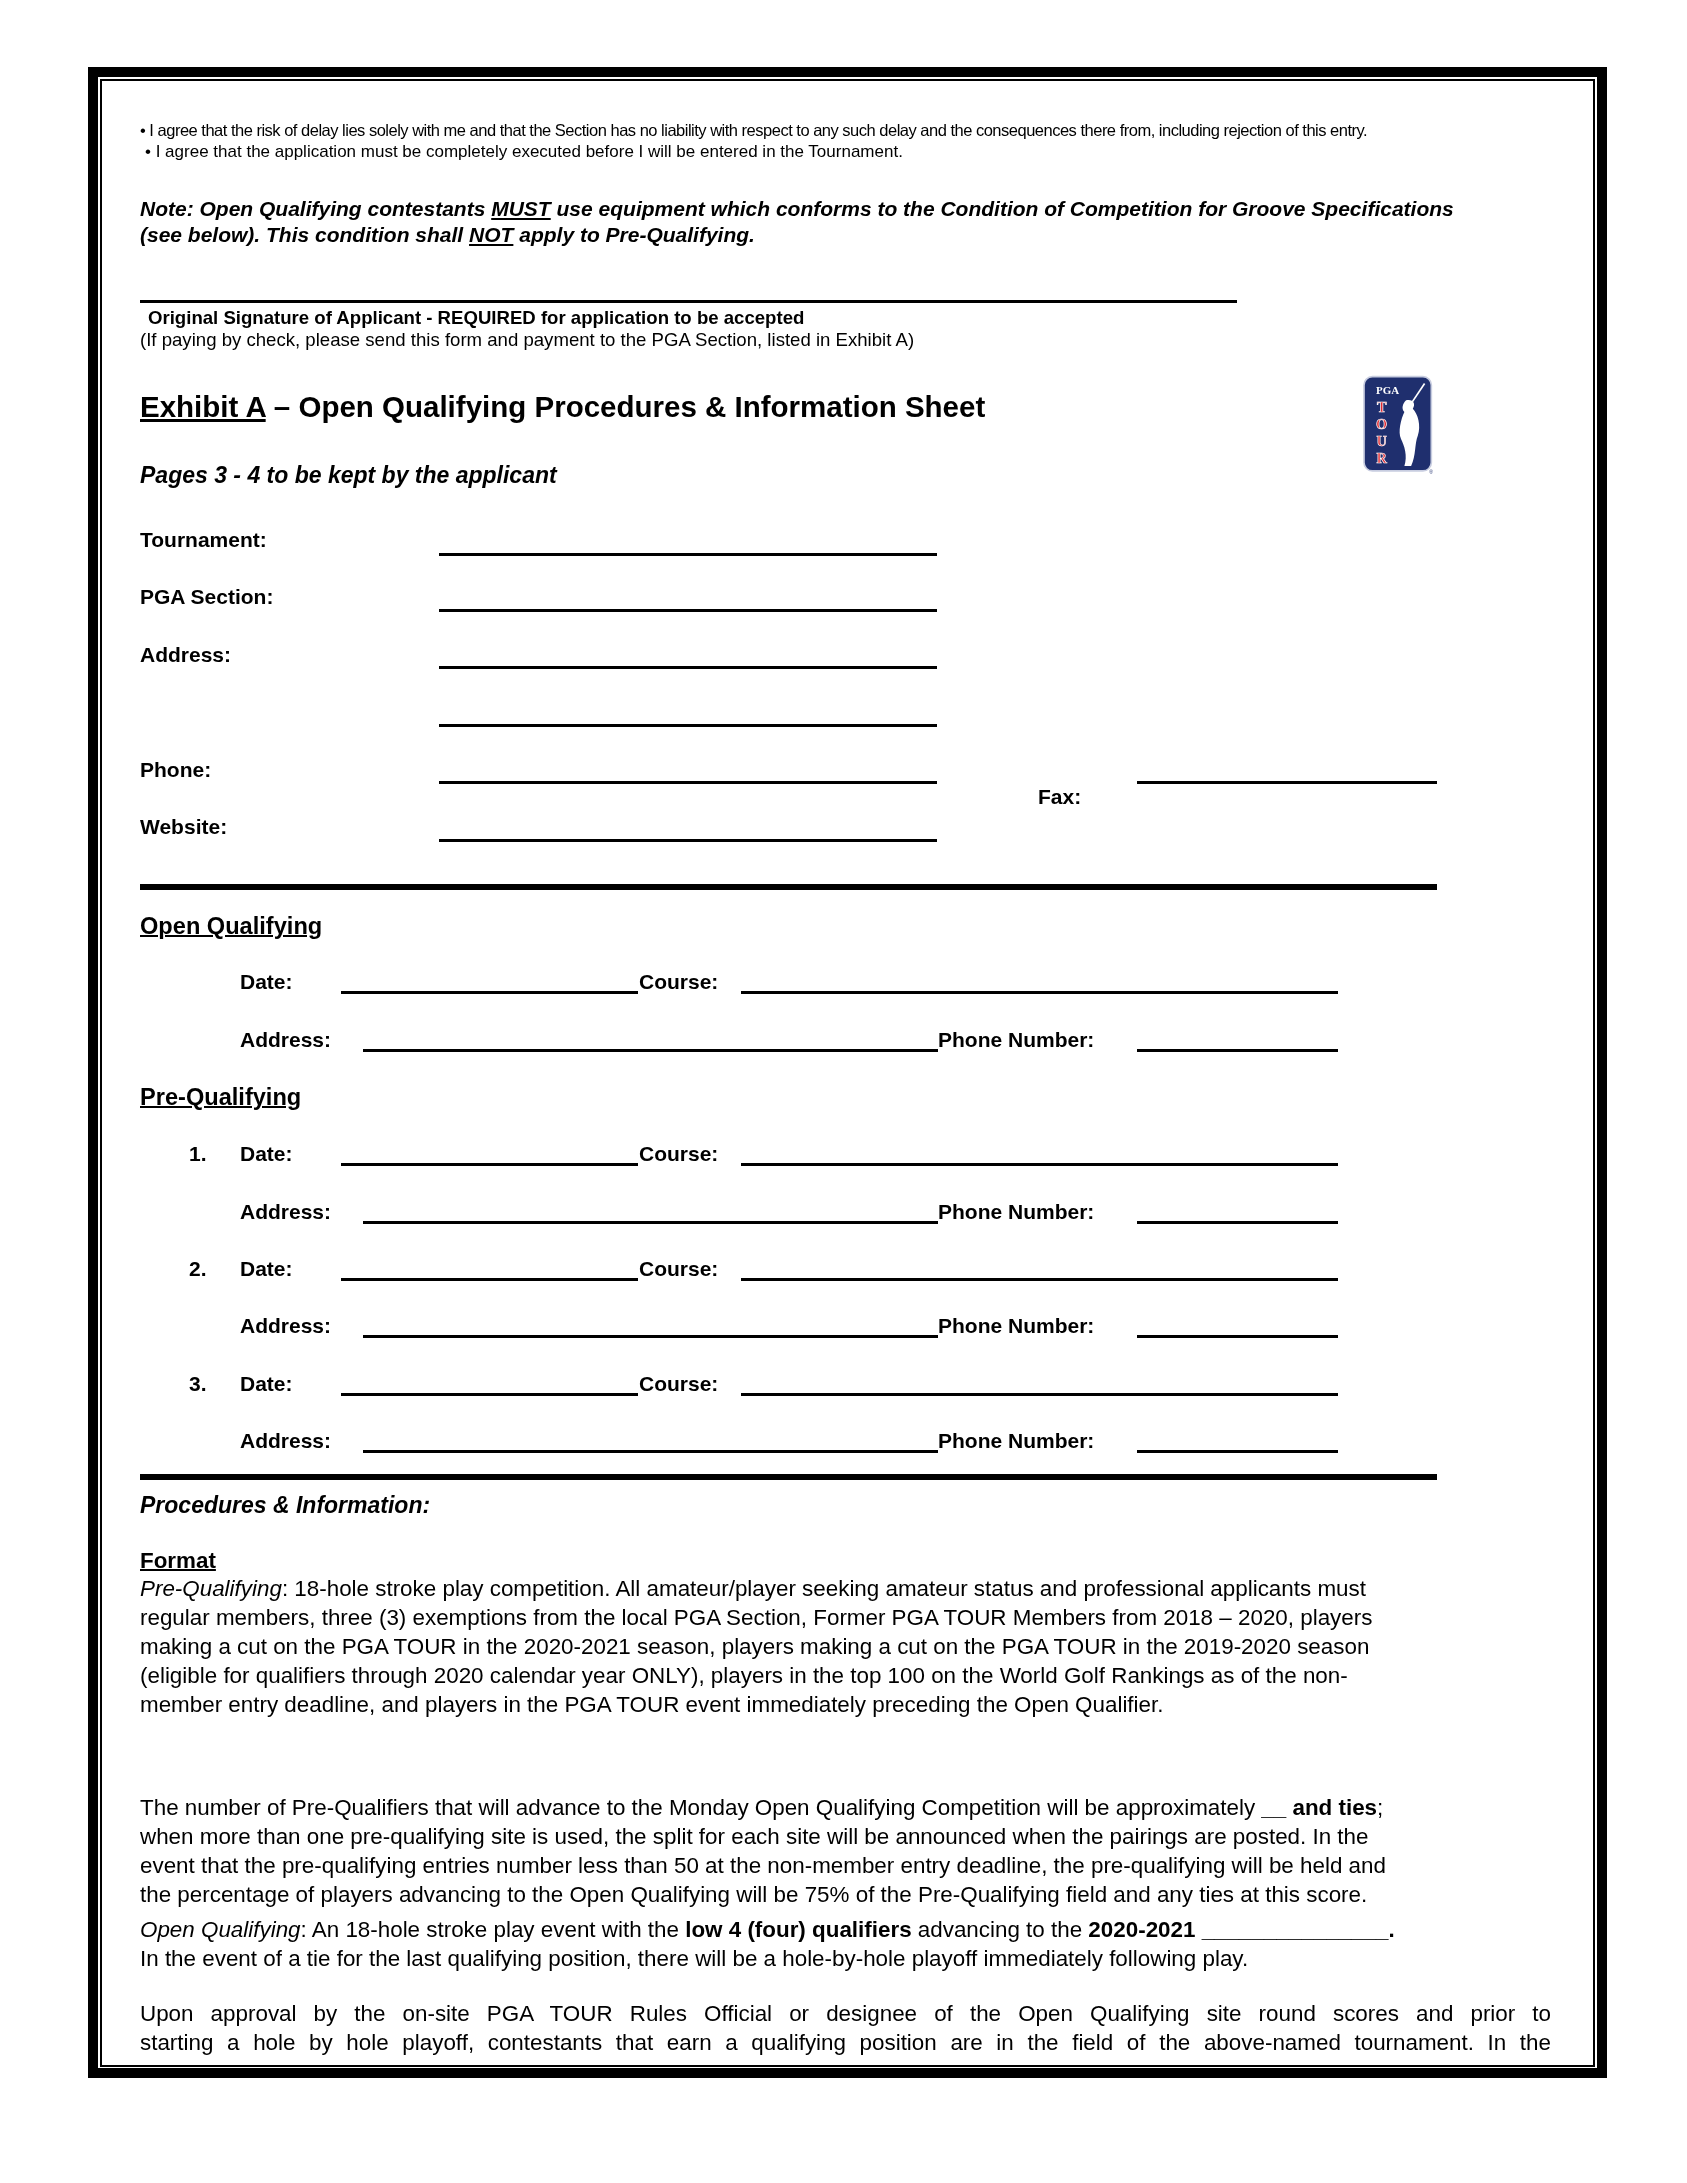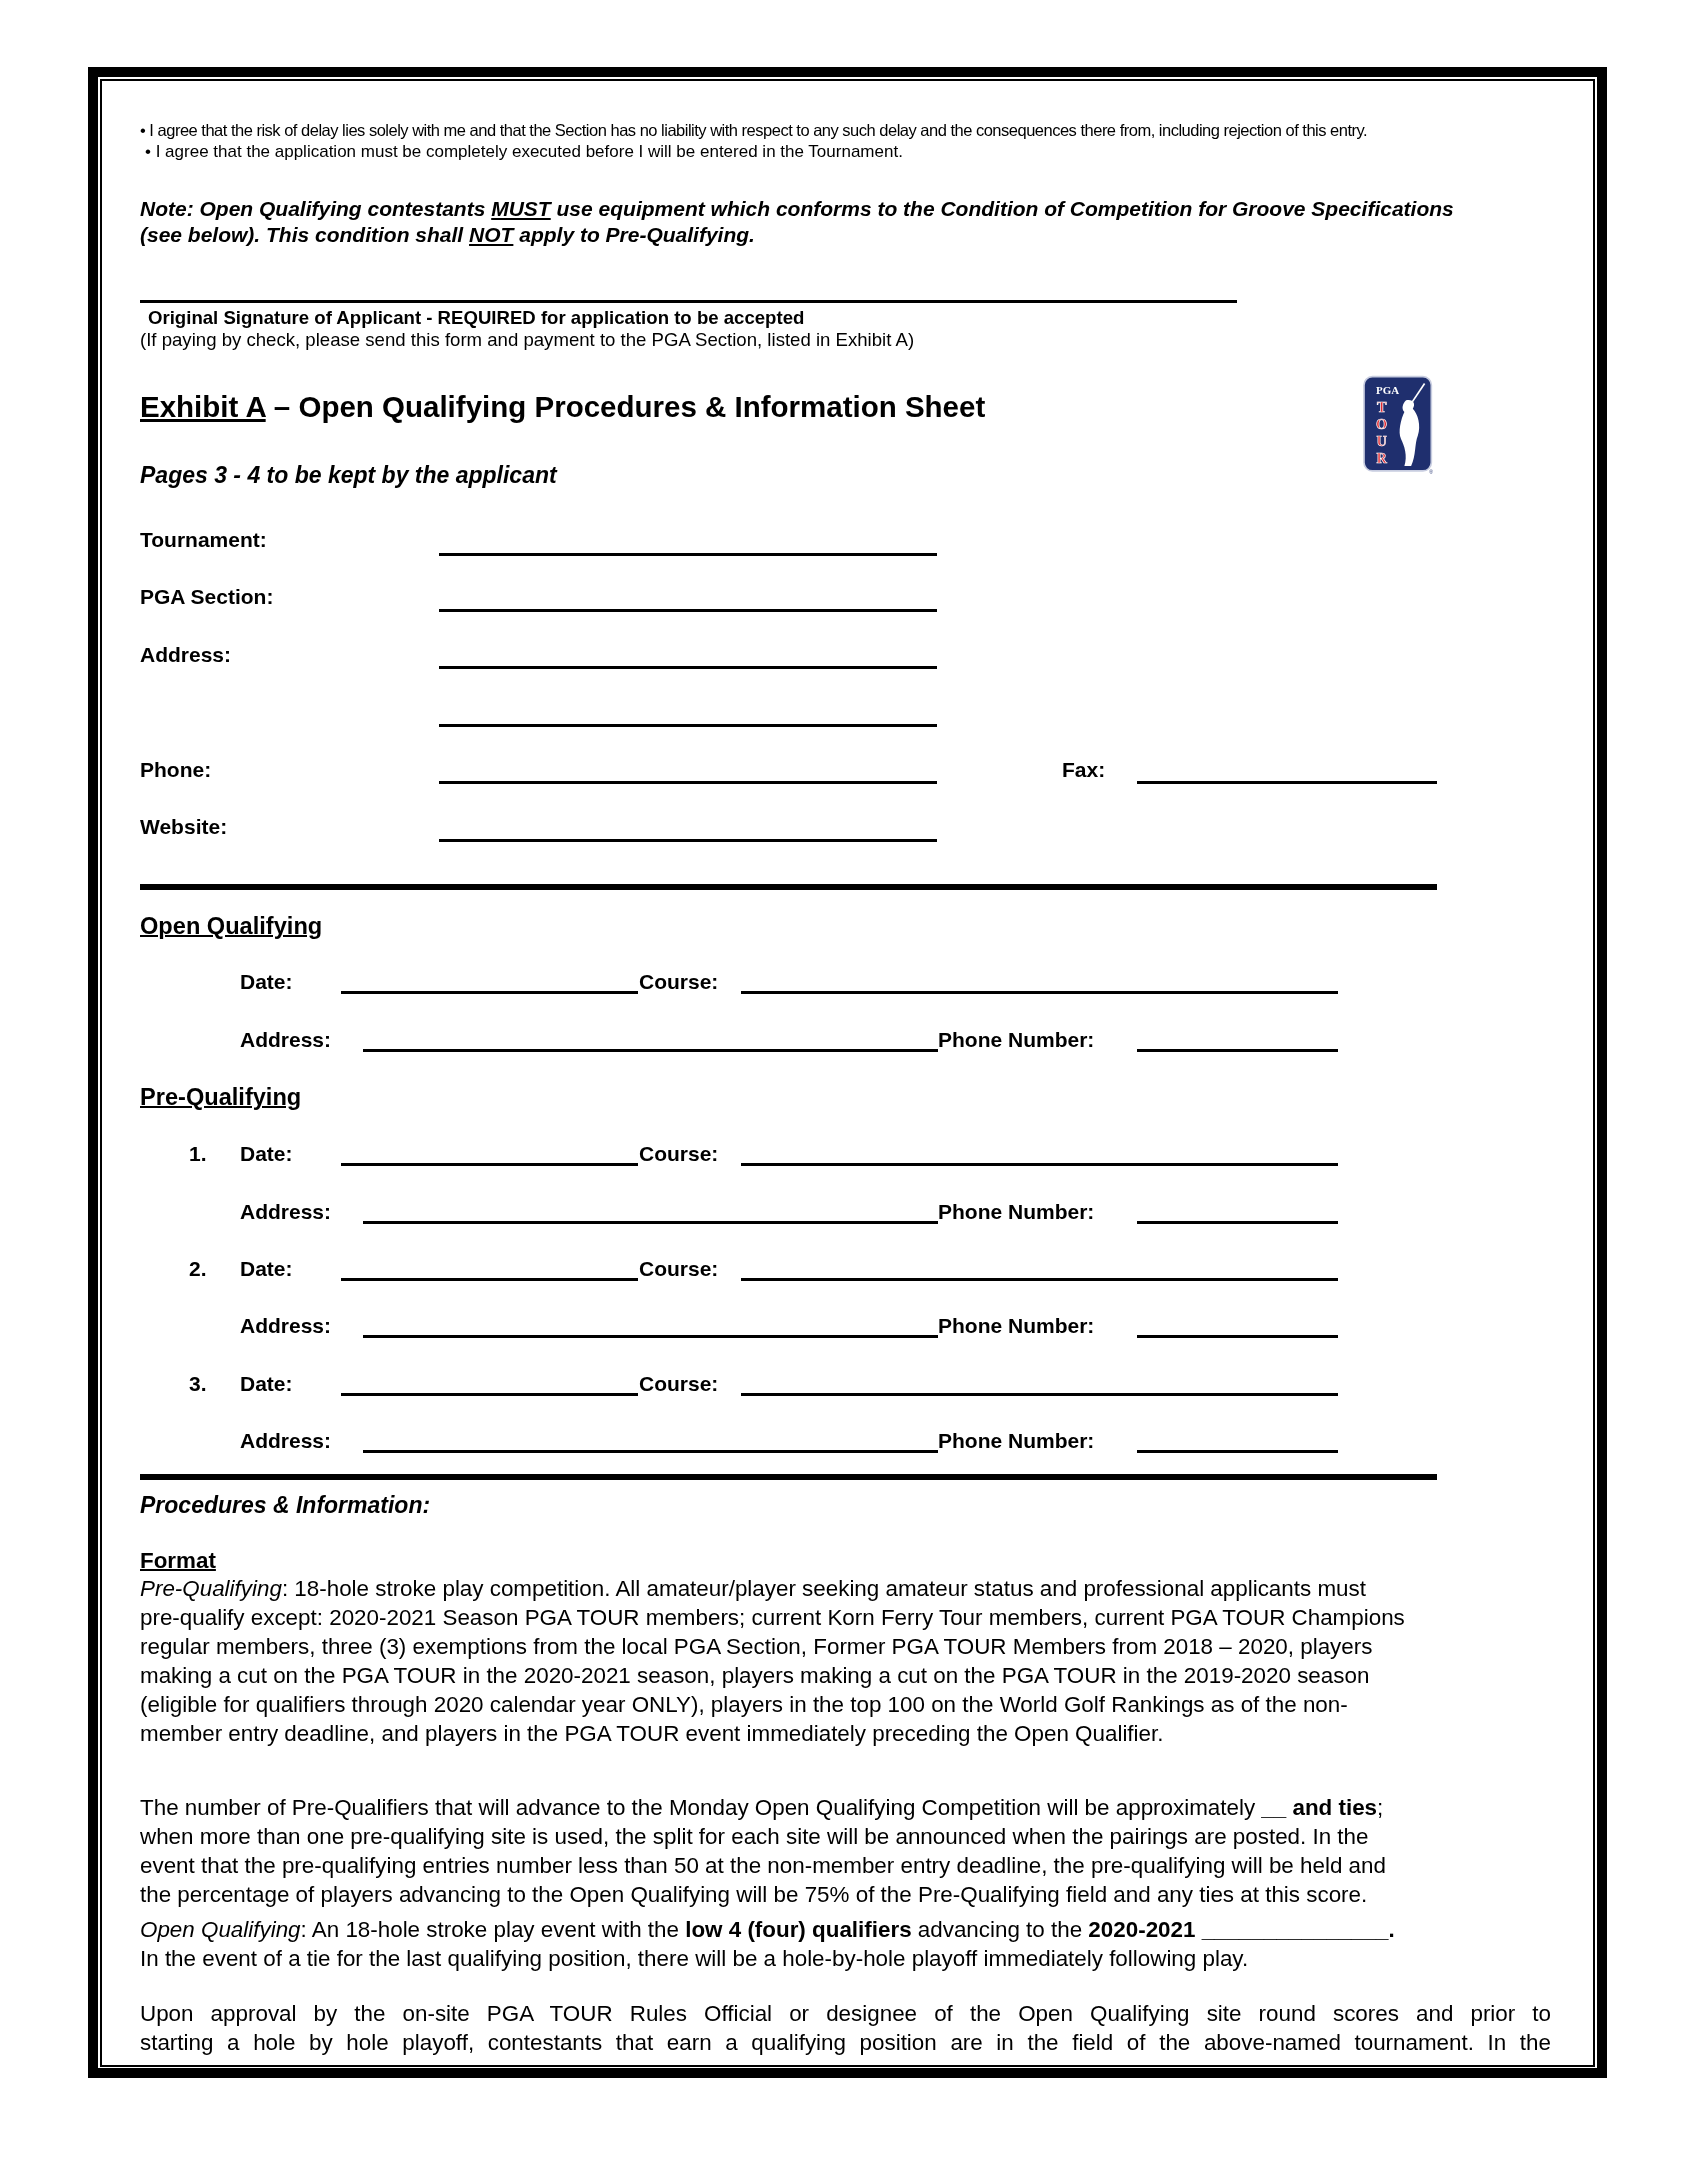--- a/index.html
+++ b/index.html
@@ -61,21 +61,21 @@
 
 <div class="abs lbl" style="left:140px; top:585px;">PGA Section:</div>
 <div class="line" style="left:439px; top:609px; width:498px;"></div>
 
 <div class="abs lbl" style="left:140px; top:643px;">Address:</div>
 <div class="line" style="left:439px; top:666px; width:498px;"></div>
 <div class="line" style="left:439px; top:724px; width:498px;"></div>
 
 <div class="abs lbl" style="left:140px; top:758px;">Phone:</div>
 <div class="line" style="left:439px; top:781px; width:498px;"></div>
-<div class="abs lbl" style="left:1038px; top:758px;margin-left:24px;">Fax:</div>
+<div class="abs lbl" style="left:1038px; top:785px;">Fax:</div>
 <div class="line" style="left:1137px; top:781px; width:300px;"></div>
 
 <div class="abs lbl" style="left:140px; top:815px;">Website:</div>
 <div class="line" style="left:439px; top:839px; width:498px;"></div>
 
 <div class="rule" style="top:884px;"></div>
 
 <div class="abs sect" style="left:140px; top:913px;">Open Qualifying</div>
 <div class="abs lbl" style="left:240px; top:970px;">Date:</div>
 <div class="line" style="left:341px; top:991px; width:297px;"></div>
@@ -119,21 +119,20 @@
 <div class="line" style="left:1137px; top:1450px; width:201px;"></div>
 
 <div class="rule" style="top:1474px;"></div>
 
 <div class="abs" style="left:140px; top:1492px; font-size:23px; font-weight:bold; font-style:italic;">Procedures &amp; Information:</div>
 
 <div class="abs" style="left:140px; top:1548px; font-size:22.4px; font-weight:bold; text-decoration:underline; text-decoration-thickness:1.7px;">Format</div>
 
 <div class="abs body" style="left:140px; top:1574px;">
   <div><i>Pre-Qualifying</i><span>: 18-hole stroke play competition. All amateur/player seeking amateur status and professional applicants must</span></div>
-  <div>pre-qualify except: 2020-2021 Season PGA TOUR members; current Korn Ferry Tour members, current PGA TOUR Champions</div>
   <div>regular members, three (3) exemptions from the local PGA Section, Former PGA TOUR Members from 2018 – 2020, players</div>
   <div>making a cut on the PGA TOUR in the 2020-2021 season, players making a cut on the PGA TOUR in the 2019-2020 season</div>
   <div>(eligible for qualifiers through 2020 calendar year ONLY), players in the top 100 on the World Golf Rankings as of the non-</div>
   <div>member entry deadline, and players in the PGA TOUR event immediately preceding the Open Qualifier.</div>
 </div>
 
 <div class="abs body" style="left:140px; top:1773px;margin-top:20px;">
   <div><span>The number of Pre-Qualifiers that will advance to the Monday Open Qualifying Competition will be approximately </span><b>__ and ties</b><span>;</span></div>
   <div>when more than one pre-qualifying site is used, the split for each site will be announced when the pairings are posted.  In the</div>
   <div>event that the pre-qualifying entries number less than 50 at the non-member entry deadline, the pre-qualifying will be held and</div>

